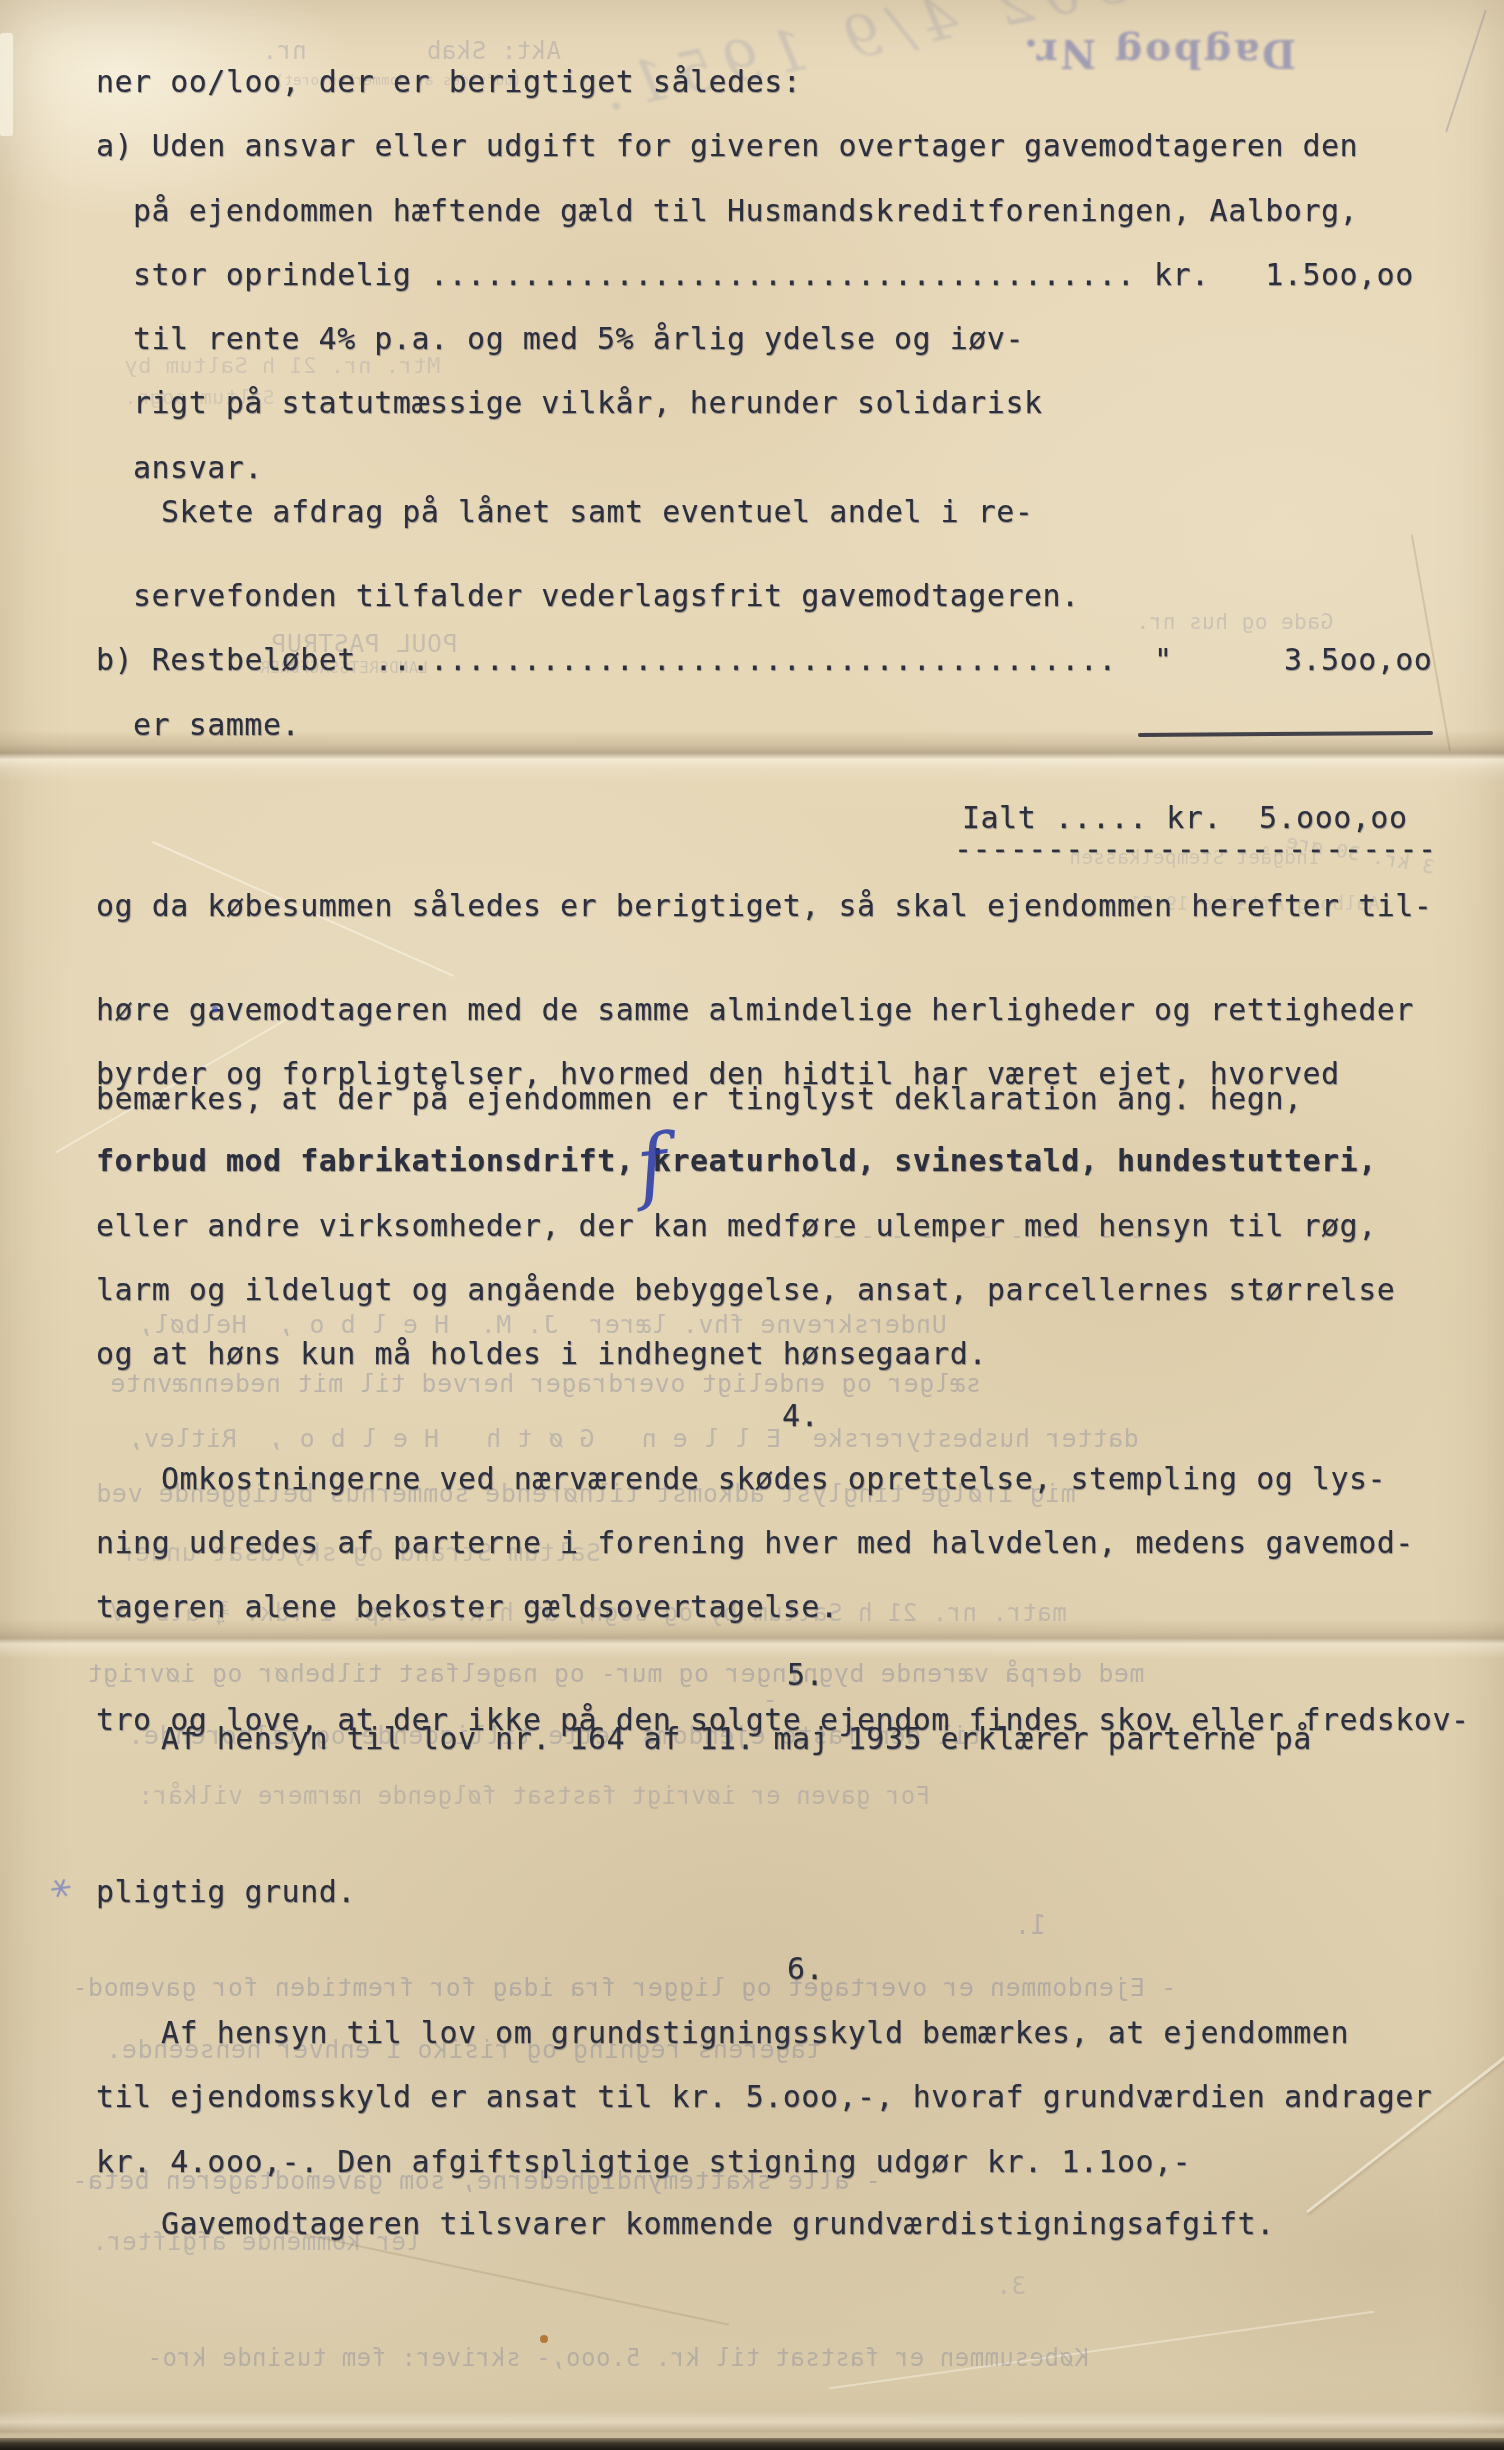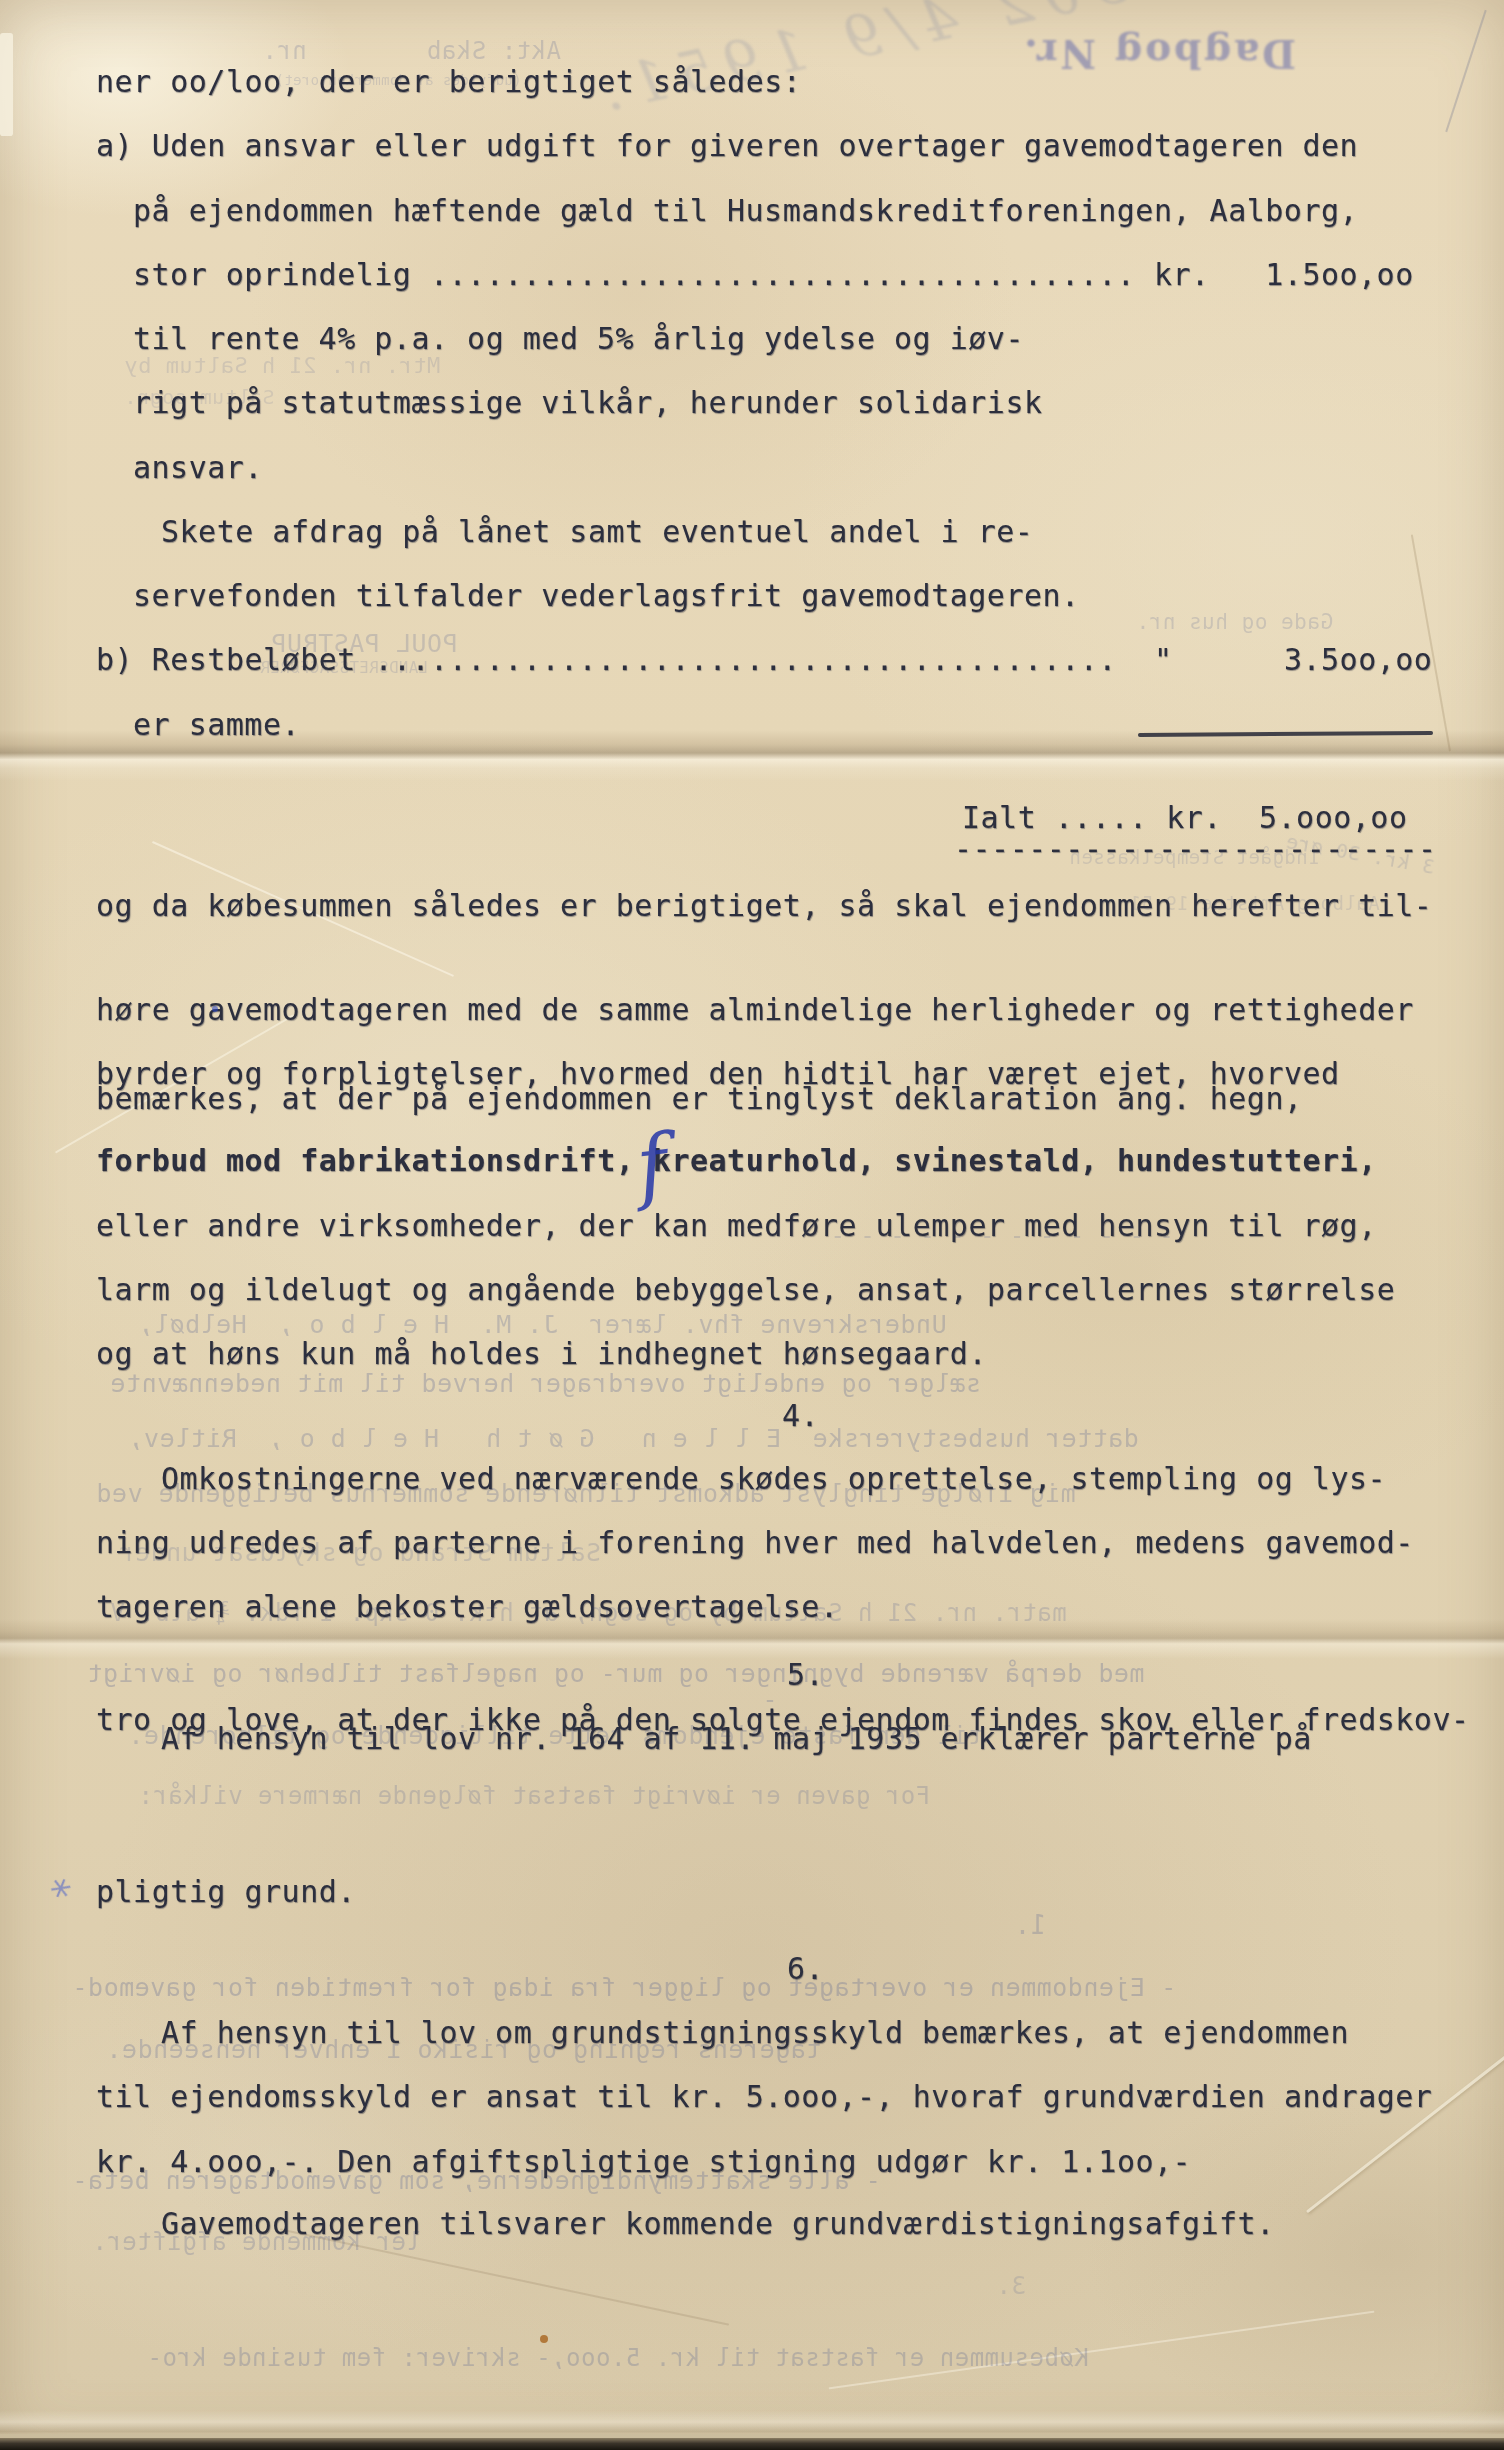--- a/index.html
+++ b/index.html
@@ -141,21 +141,21 @@
   <div class="stamp-dagbog">Dagbog Nr.</div>
 
   <div id="typed-layer">
       <div class="tl" style="left: 96px; top: 64px;">ner oo/loo, der er berigtiget således:</div>
       <div class="tl" style="left: 96px; top: 128px;">a) Uden ansvar eller udgift for giveren overtager gavemodtageren den</div>
       <div class="tl" style="left: 133px; top: 193px;">på ejendommen hæftende gæld til Husmandskreditforeningen, Aalborg,</div>
       <div class="tl" style="left: 133px; top: 257px;">stor oprindelig ...................................... kr.   1.5oo,oo</div>
       <div class="tl" style="left: 133px; top: 321px;">til rente 4% p.a. og med 5% årlig ydelse og iøv-</div>
       <div class="tl" style="left: 133px; top: 385px;">rigt på statutmæssige vilkår, herunder solidarisk</div>
       <div class="tl" style="left: 133px; top: 450px;">ansvar.</div>
-      <div class="tl" style="left: 161px; top: 514px; text-align: center;">Skete afdrag på lånet samt eventuel andel i re-</div>
+      <div class="tl" style="left: 161px; top: 494px; text-align: center;">Skete afdrag på lånet samt eventuel andel i re-</div>
       <div class="tl" style="left: 133px; top: 578px;">servefonden tilfalder vederlagsfrit gavemodtageren.</div>
       <div class="tl" style="left: 96px; top: 642px;">b) Restbeløbet ........................................  "      3.5oo,oo</div>
       <div class="tl" style="left: 133px; top: 707px;">er samme.</div>
       <div class="tl" style="left: 962px; top: 800px;">Ialt ..... kr.  5.ooo,oo</div>
       <div class="tl" style="left: 954px; top: 831px;">--------------------------</div>
       <div class="tl" style="left: 96px; top: 888px;">og da købesummen således er berigtiget, så skal ejendommen herefter til-</div>
       <div class="tl" style="left: 96px; top: 952px; margin-top: 40px;">høre gavemodtageren med de samme almindelige herligheder og rettigheder</div>
       <div class="tl" style="left: 96px; top: 1056px;">byrder og forpligtelser, hvormed den hidtil har været ejet, hvorved</div>
       <div class="tl" style="left: 96px; top: 1081px;">bemærkes, at der på ejendommen er tinglyst deklaration ang. hegn,</div>
       <div class="tl" style="left: 96px; top: 1143px; font-weight: bold;">forbud mod fabrikationsdrift, kreaturhold, svinestald, hundestutteri,</div>

